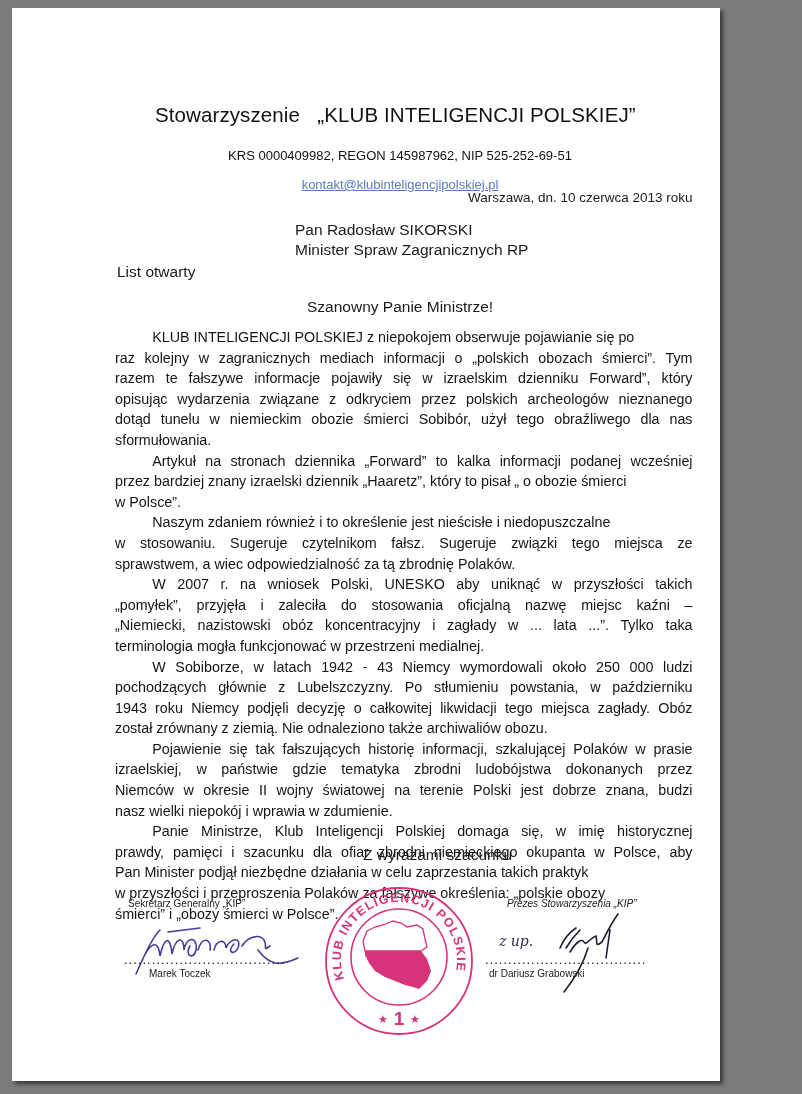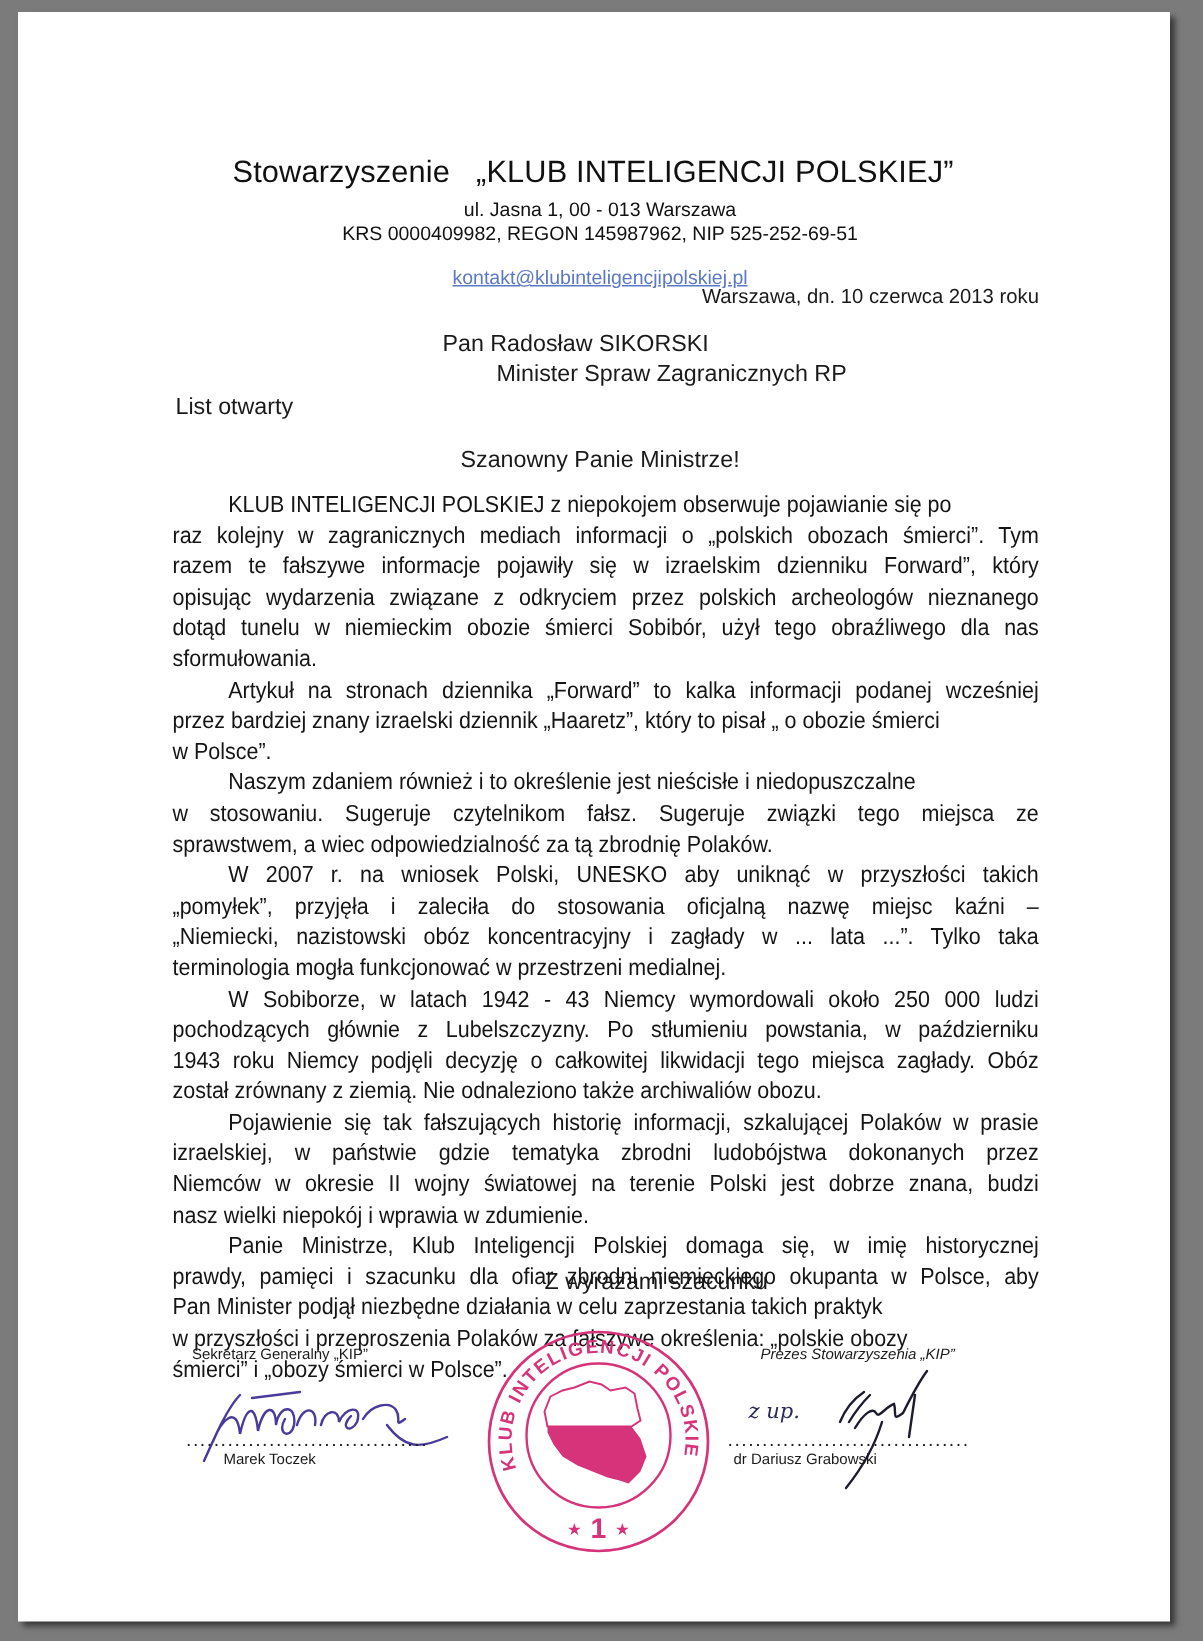--- a/index.html
+++ b/index.html
@@ -1,33 +1,33 @@
 <!DOCTYPE html>
 <html><head>
 <meta charset="utf-8">
 <style>
   html, body { margin:0; padding:0; }
   body {
     width:802px; height:1094px; background:#7b7b7b; position:relative; overflow:hidden;
     font-family:"Liberation Sans", sans-serif; color:#1a1a1a;
   }
   .page {
-    position:absolute; left:12px; top:8px; width:768px; height:1073px; background:#ffffff;
+    position:absolute; left:12px; top:8px; width:708px; height:1073px; background:#ffffff;
     box-shadow: 3px 3px 4px rgba(0,0,0,0.55);
   }
   .abs { position:absolute; white-space:nowrap; }
   .org-title { left:143px; top:95px; font-size:20.5px; letter-spacing:0.1px; color:#111; }
   .org-line { font-size:13px; color:#111; text-align:center; width:520px; left:128px; }
   .addr { top:124px; }
   .reg { top:140px; }
   .email { top:156px; color:#5a78c4; text-decoration:underline;margin-top:13px; }
   .date { left:456px; top:182px; font-size:13.5px; }
   .recipient { left:283px; font-size:15.5px; }
   .rec1 { top:213px; }
-  .rec2 { top:233px;margin-left:36px; }
+  .rec2 { top:233px; }
   .letter-type { left:105px; top:255px; font-size:15.5px; }
   .salutation { left:295px; top:290px; font-size:15.5px; }
 
   .body-text {
     position:absolute; left:103px; top:319px; width:578px;
     font-size:15.4px; line-height:20.6px; color:#151515;
     transform: scaleX(0.93); transform-origin:left top;
   }
   .body-text .ln { display:block; white-space:nowrap; }
   .body-text .j { text-align:justify; text-align-last:justify; white-space:normal; width:621px; }
@@ -49,21 +49,20 @@
 </style>
 </head>
 <body>
 
 <div class="page">
 
   <div class="abs org-title">
     <span>Stowarzyszenie</span>&nbsp;&nbsp;
     <span>„KLUB INTELIGENCJI POLSKIEJ”</span>
   </div>
-  <div class="abs org-line addr">ul. Jasna 1,  00 - 013 Warszawa</div>
   <div class="abs org-line reg">KRS 0000409982, REGON 145987962, NIP 525-252-69-51</div>
   <div class="abs org-line email">kontakt@klubinteligencjipolskiej.pl</div>
 
   <div class="abs date">Warszawa, dn. 10 czerwca  2013 roku</div>
 
   <div class="abs recipient rec1">Pan Radosław SIKORSKI</div>
   <div class="abs recipient rec2">Minister Spraw Zagranicznych RP</div>
 
   <div class="abs letter-type">List otwarty</div>
   <div class="abs salutation">Szanowny Panie Ministrze!</div>

